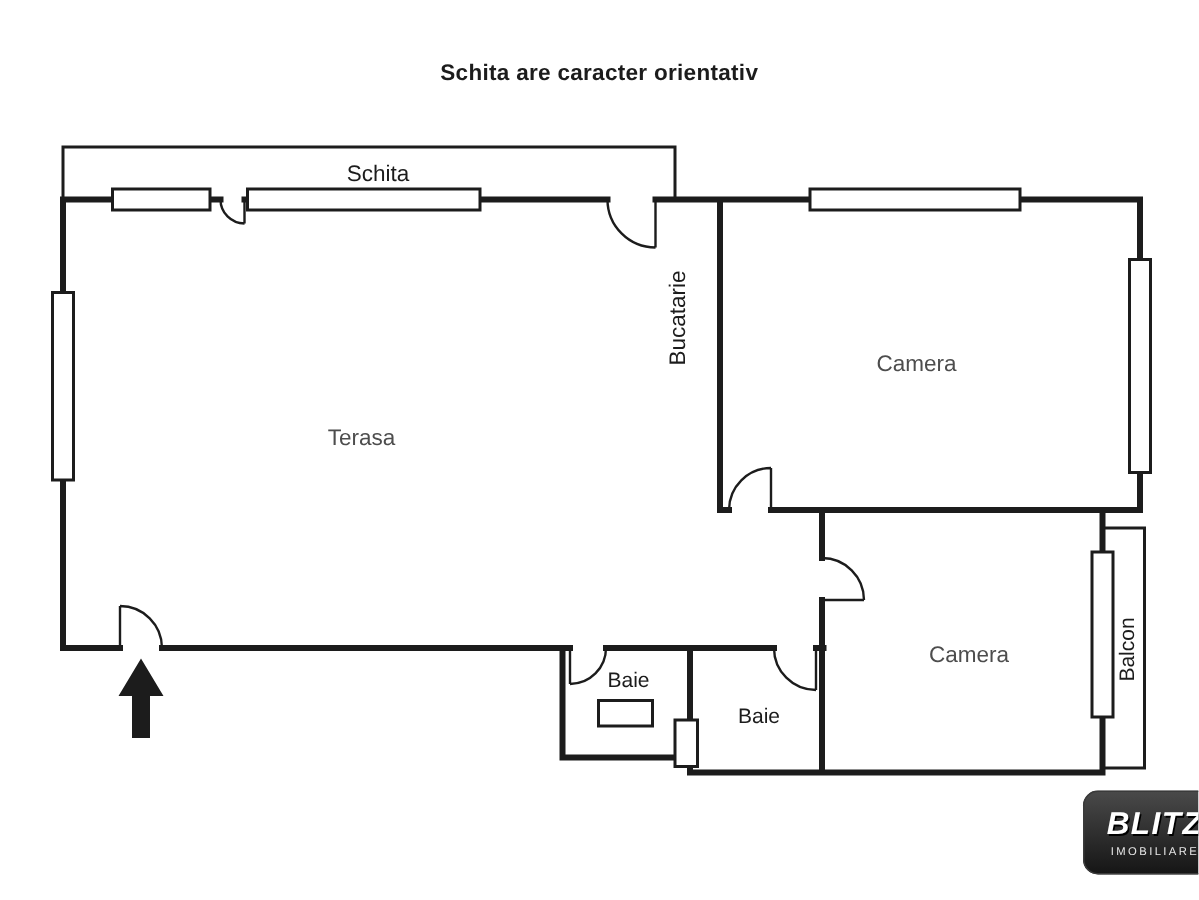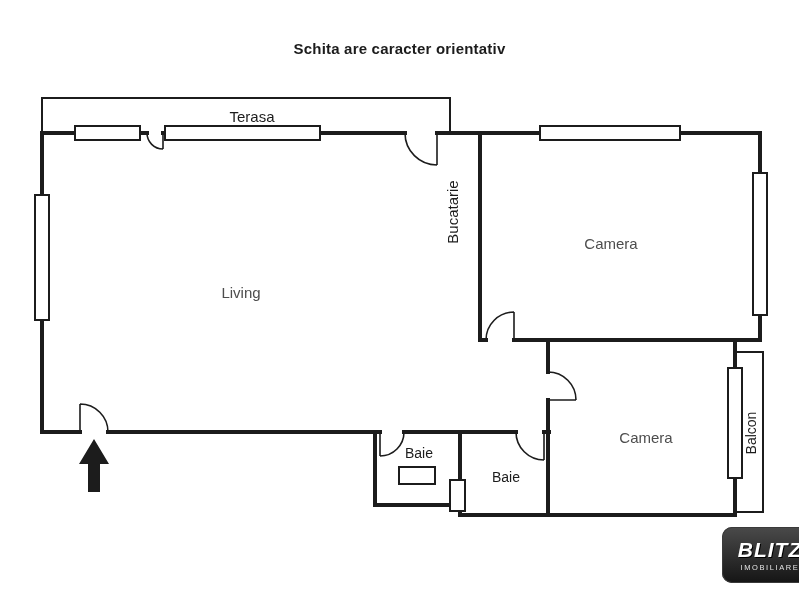--- a/index.html
+++ b/index.html
@@ -81,27 +81,27 @@
       <rect class="window" x="753" y="173" width="14" height="142"></rect>
       <rect class="window" x="728" y="368" width="14" height="110"></rect>
     </g>
 
     <rect class="fixture" x="399" y="467" width="36" height="17"></rect>
     <rect class="fixture" x="450" y="480" width="15" height="31"></rect>
 
     <polygon class="arrow" points="94,439 109,464 100,464 100,492 88,492 88,464 79,464"></polygon>
   </svg>
 
-  <div class="label" style="left:252px; top:116px;">Terasa</div>
+  <div class="label" style="left:252px; top:116px;">Schita</div>
 
   <div class="label vertical" style="left:452px; top:212px;">Bucatarie</div>
 
   <div class="label gray" style="left:611px; top:243px;">Camera</div>
 
-  <div class="label gray" style="left:241px; top:292px;">Living</div>
+  <div class="label gray" style="left:241px; top:292px;">Terasa</div>
 
   <div class="label gray" style="left:646px; top:437px;">Camera</div>
 
   <div class="label small" style="left:419px; top:453px;">Baie</div>
 
   <div class="label small" style="left:506px; top:477px;">Baie</div>
 
   <div class="label small vertical" style="left:751px; top:433px;">Balcon</div>
 
   <div class="logo">

